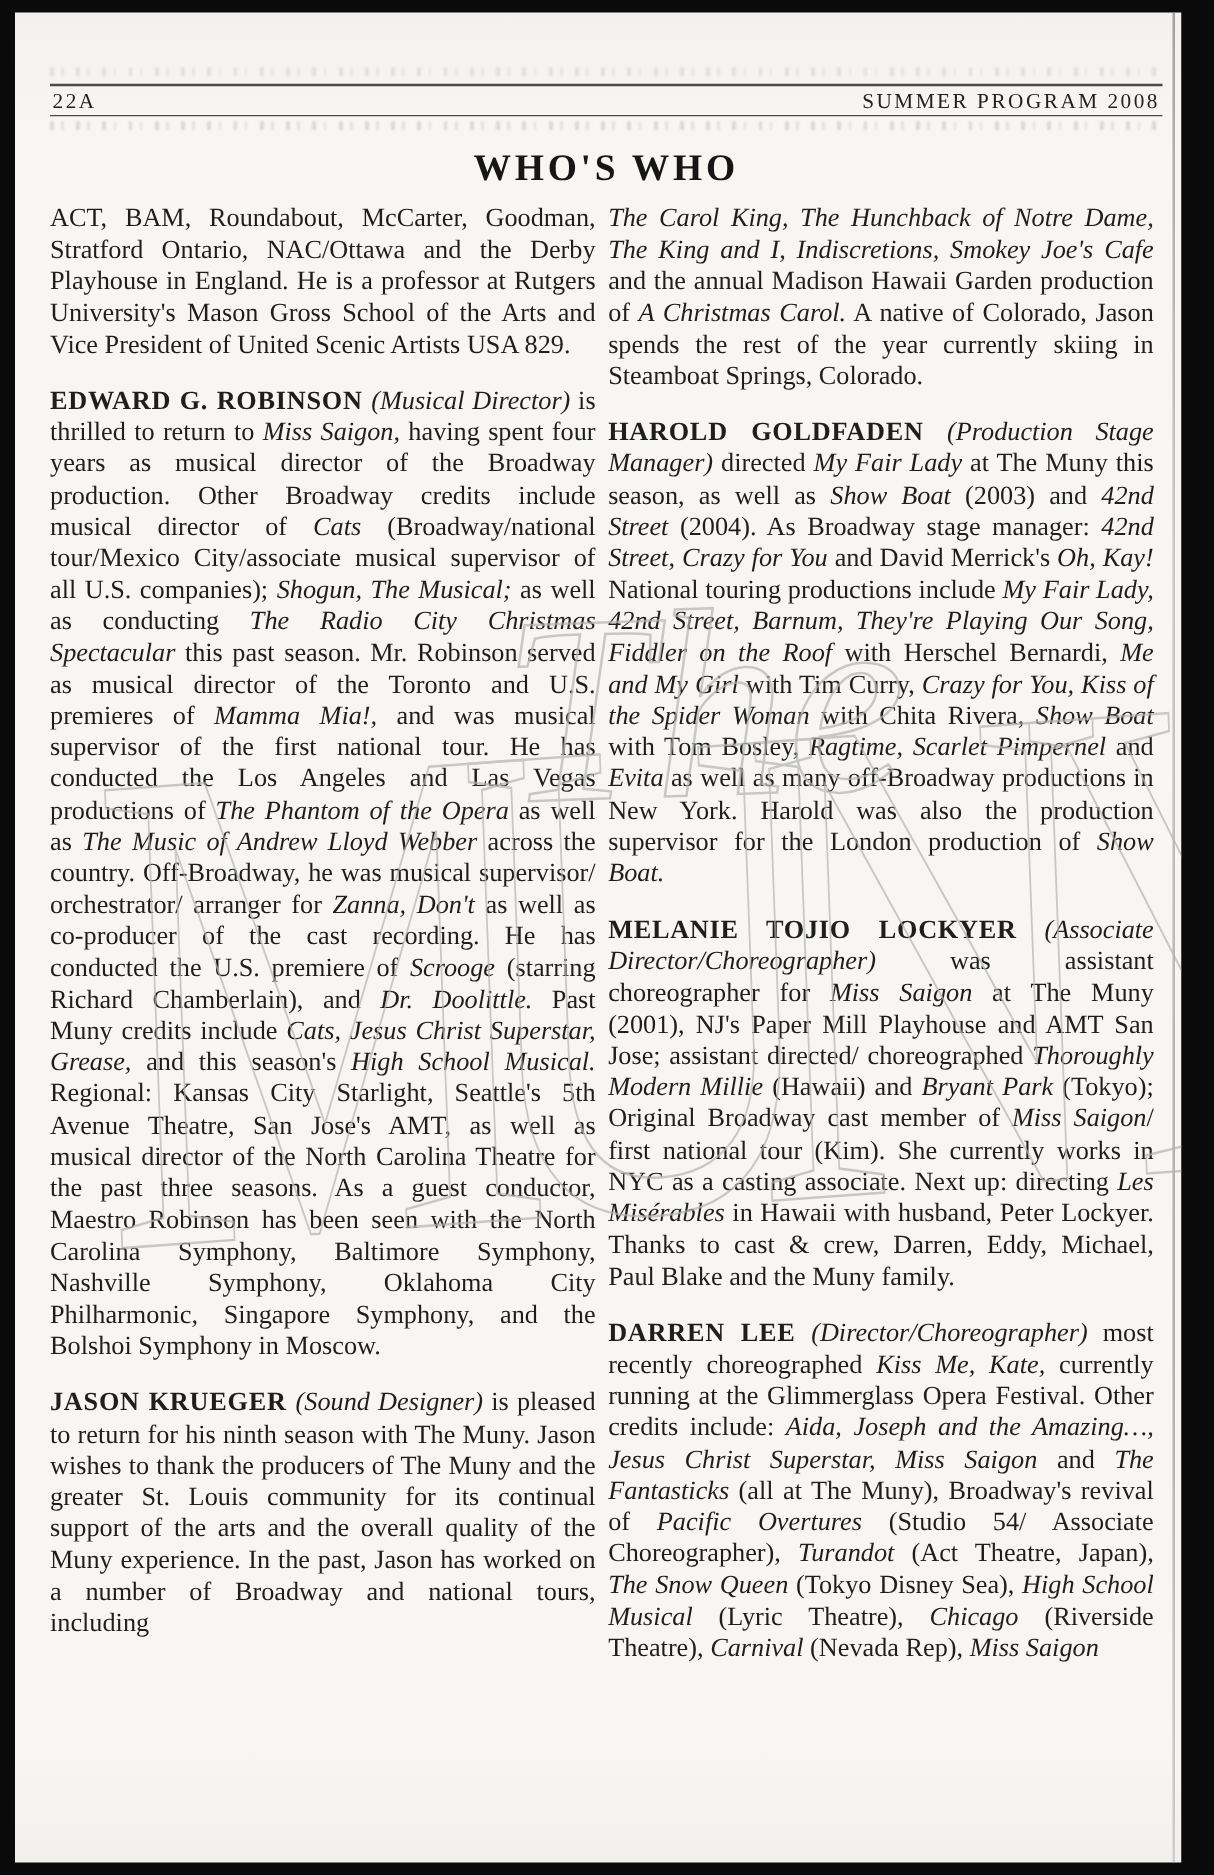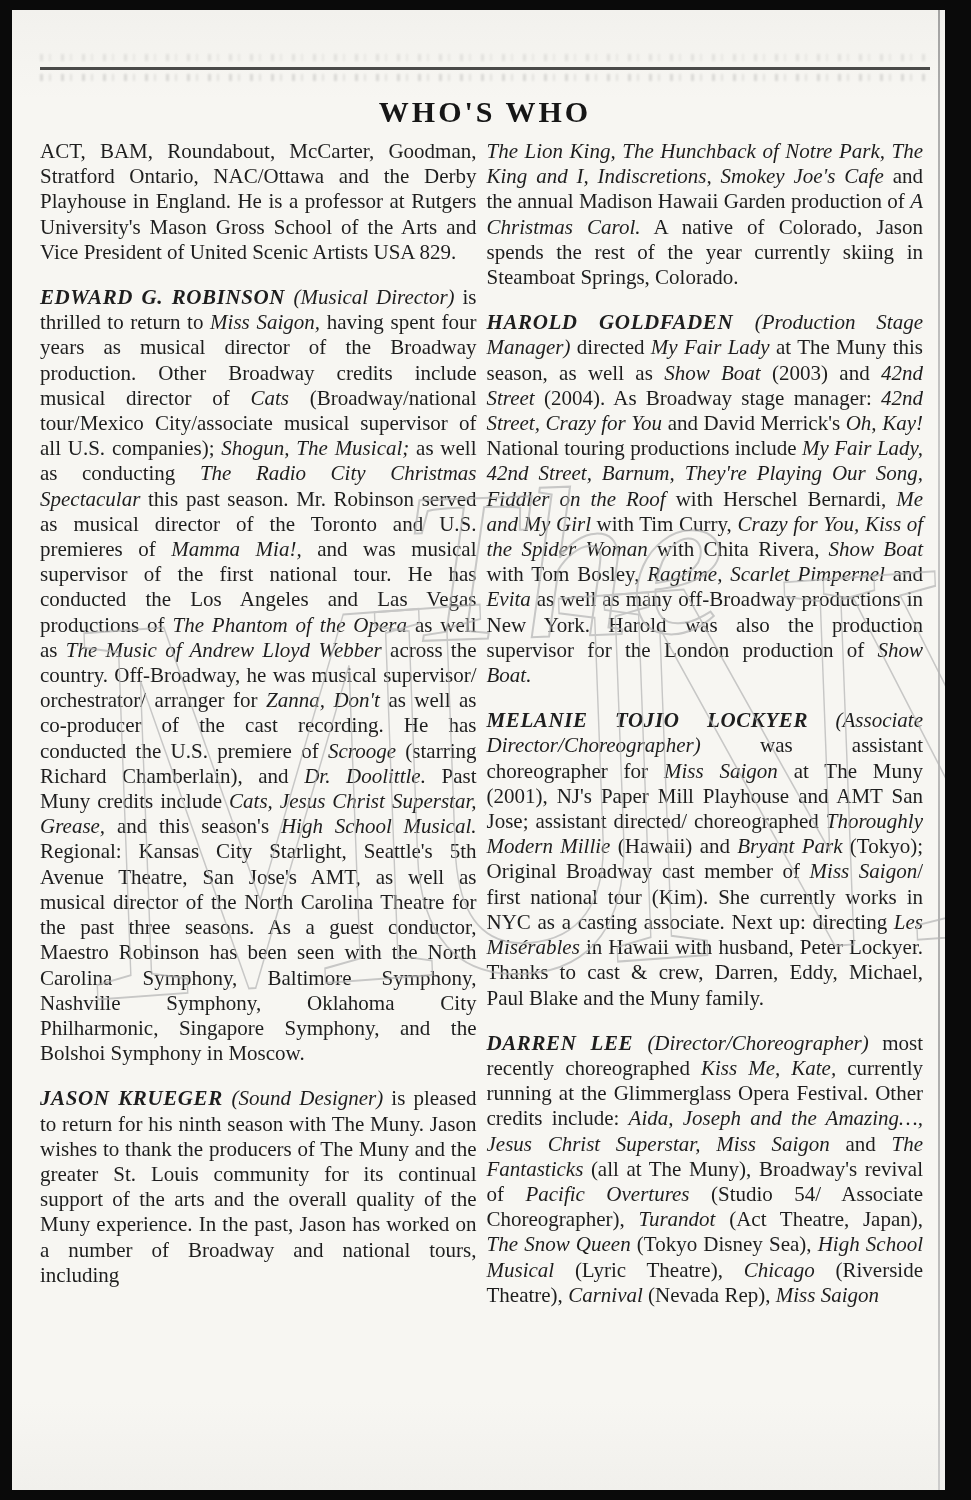--- a/index.html
+++ b/index.html
@@ -51,21 +51,21 @@
   }
   .col { width: calc((100% - 17px) / 2); }
   .col p {
     margin: 0 0 20px 0;
     font-size: 21px; line-height: 25.2px;
     text-align: justify;
     color: #1e1e1e;
   }
   .seg-n { }
   .seg-i { font-style: italic; }
-  .seg-b { font-weight: 700; letter-spacing: .6px; font-style: italic; }
+  .seg-b { font-weight: 700; letter-spacing: .6px; }
   
   .watermark {
     position: absolute; left: 0; top: 0; right: 0; bottom: 0;
     pointer-events: none; z-index: 2; opacity: .7;
   }
   .wm {
     position: absolute;
     color: transparent;
     -webkit-text-stroke: 2px #b4b4b4;
     text-stroke: 2px #b4b4b4;
@@ -85,34 +85,38 @@
   }
 </style>
 </head>
 <body>
 
 <div class="page">
 
   <div class="header">
     <div class="noise top"></div>
     <div class="rule"></div>
+    <div class="header-row">
+      <span>22A</span>
+      <span>SUMMER PROGRAM 2008</span>
+    </div>
     <div class="rule thin"></div>
     <div class="noise"></div>
   </div>
 
   <h1 class="section-title">WHO'S WHO</h1>
 
   <div class="columns">
     <div class="col">
       <p><span class="seg-n">ACT, BAM, Roundabout, McCarter, Goodman, Stratford Ontario, NAC/Ottawa and the Derby Playhouse in England. He is a professor at Rutgers University's Mason Gross School of the Arts and Vice President of United Scenic Artists USA 829.</span></p>
       <p><span class="seg-b">EDWARD G. ROBINSON </span><span class="seg-i">(Musical Director)</span><span class="seg-n"> is thrilled to return to </span><span class="seg-i">Miss Saigon,</span><span class="seg-n"> having spent four years as musical director of the Broadway production. Other Broadway credits include musical director of </span><span class="seg-i">Cats</span><span class="seg-n"> (Broadway/national tour/Mexico City/associate musical supervisor of all U.S. companies); </span><span class="seg-i">Shogun, The Musical;</span><span class="seg-n"> as well as conducting </span><span class="seg-i">The Radio City Christmas Spectacular</span><span class="seg-n"> this past season. Mr. Robinson served as musical director of the Toronto and U.S. premieres of </span><span class="seg-i">Mamma Mia!,</span><span class="seg-n"> and was musical supervisor of the first national tour. He has conducted the Los Angeles and Las Vegas productions of </span><span class="seg-i">The Phantom of the Opera</span><span class="seg-n"> as well as </span><span class="seg-i">The Music of Andrew Lloyd Webber</span><span class="seg-n"> across the country. Off-Broadway, he was musical supervisor/ orchestrator/ arranger for </span><span class="seg-i">Zanna, Don't</span><span class="seg-n"> as well as co-producer of the cast recording. He has conducted the U.S. premiere of </span><span class="seg-i">Scrooge</span><span class="seg-n"> (starring Richard Chamberlain), and </span><span class="seg-i">Dr. Doolittle.</span><span class="seg-n"> Past Muny credits include </span><span class="seg-i">Cats, Jesus Christ Superstar, Grease,</span><span class="seg-n"> and this season's </span><span class="seg-i">High School Musical.</span><span class="seg-n"> Regional: Kansas City Starlight, Seattle's 5th Avenue Theatre, San Jose's AMT, as well as musical director of the North Carolina Theatre for the past three seasons. As a guest conductor, Maestro Robinson has been seen with the North Carolina Symphony, Baltimore Symphony, Nashville Symphony, Oklahoma City Philharmonic, Singapore Symphony, and the Bolshoi Symphony in Moscow.</span></p>
       <p><span class="seg-b">JASON KRUEGER </span><span class="seg-i">(Sound Designer)</span><span class="seg-n"> is pleased to return for his ninth season with The Muny. Jason wishes to thank the producers of The Muny and the greater St. Louis community for its continual support of the arts and the overall quality of the Muny experience. In the past, Jason has worked on a number of Broadway and national tours, including</span></p>
     </div>
     <div class="col">
-      <p><span class="seg-i">The Lion King, The Hunchback of Notre Park, The King and I, Indiscretions, Smokey Joe's Cafe</span><span class="seg-n"> and the annual Madison Hawaii Garden production of </span><span class="seg-i">A Christmas Carol.</span><span class="seg-n"> A native of Colorado, Jason spends the rest of the year currently skiing in Steamboat Springs, Colorado.</span></p>
+      <p><span class="seg-i">The Carol King, The Hunchback of Notre Dame, The King and I, Indiscretions, Smokey Joe's Cafe</span><span class="seg-n"> and the annual Madison Hawaii Garden production of </span><span class="seg-i">A Christmas Carol.</span><span class="seg-n"> A native of Colorado, Jason spends the rest of the year currently skiing in Steamboat Springs, Colorado.</span></p>
       <p><span class="seg-b">HAROLD GOLDFADEN </span><span class="seg-i">(Production Stage Manager)</span><span class="seg-n"> directed </span><span class="seg-i">My Fair Lady</span><span class="seg-n"> at The Muny this season, as well as </span><span class="seg-i">Show Boat</span><span class="seg-n"> (2003) and </span><span class="seg-i">42nd Street</span><span class="seg-n"> (2004). As Broadway stage manager: </span><span class="seg-i">42nd Street, Crazy for You</span><span class="seg-n"> and David Merrick's </span><span class="seg-i">Oh, Kay!</span><span class="seg-n"> National touring productions include </span><span class="seg-i">My Fair Lady, 42nd Street, Barnum, They're Playing Our Song, Fiddler on the Roof</span><span class="seg-n"> with Herschel Bernardi, </span><span class="seg-i">Me and My Girl</span><span class="seg-n"> with Tim Curry, </span><span class="seg-i">Crazy for You, Kiss of the Spider Woman</span><span class="seg-n"> with Chita Rivera, </span><span class="seg-i">Show Boat</span><span class="seg-n"> with Tom Bosley, </span><span class="seg-i">Ragtime, Scarlet Pimpernel</span><span class="seg-n"> and </span><span class="seg-i">Evita</span><span class="seg-n"> as well as many off-Broadway productions in New York. Harold was also the production supervisor for the London production of </span><span class="seg-i">Show Boat.</span></p>
       <p><span class="seg-b">MELANIE TOJIO LOCKYER </span><span class="seg-i">(Associate Director/Choreographer)</span><span class="seg-n"> was assistant choreographer for </span><span class="seg-i">Miss Saigon</span><span class="seg-n"> at The Muny (2001), NJ's Paper Mill Playhouse and AMT San Jose; assistant directed/ choreographed </span><span class="seg-i">Thoroughly Modern Millie</span><span class="seg-n"> (Hawaii) and </span><span class="seg-i">Bryant Park</span><span class="seg-n"> (Tokyo); Original Broadway cast member of </span><span class="seg-i">Miss Saigon</span><span class="seg-n">/ first national tour (Kim). She currently works in NYC as a casting associate. Next up: directing </span><span class="seg-i">Les Misérables</span><span class="seg-n"> in Hawaii with husband, Peter Lockyer. Thanks to cast &amp; crew, Darren, Eddy, Michael, Paul Blake and the Muny family.</span></p>
       <p><span class="seg-b">DARREN LEE </span><span class="seg-i">(Director/Choreographer)</span><span class="seg-n"> most recently choreographed </span><span class="seg-i">Kiss Me, Kate,</span><span class="seg-n"> currently running at the Glimmerglass Opera Festival. Other credits include: </span><span class="seg-i">Aida, Joseph and the Amazing…, Jesus Christ Superstar, Miss Saigon</span><span class="seg-n"> and </span><span class="seg-i">The Fantasticks</span><span class="seg-n"> (all at The Muny), Broadway's revival of </span><span class="seg-i">Pacific Overtures</span><span class="seg-n"> (Studio 54/ Associate Choreographer), </span><span class="seg-i">Turandot</span><span class="seg-n"> (Act Theatre, Japan), </span><span class="seg-i">The Snow Queen</span><span class="seg-n"> (Tokyo Disney Sea), </span><span class="seg-i">High School Musical</span><span class="seg-n"> (Lyric Theatre), </span><span class="seg-i">Chicago</span><span class="seg-n"> (Riverside Theatre), </span><span class="seg-i">Carnival</span><span class="seg-n"> (Nevada Rep), </span><span class="seg-i">Miss Saigon</span></p>
     </div>
   </div>
 
   <div class="watermark">
     <span class="wm wm-the">The</span>
     <span class="wm wm-muny">MUNY</span>
   </div>

